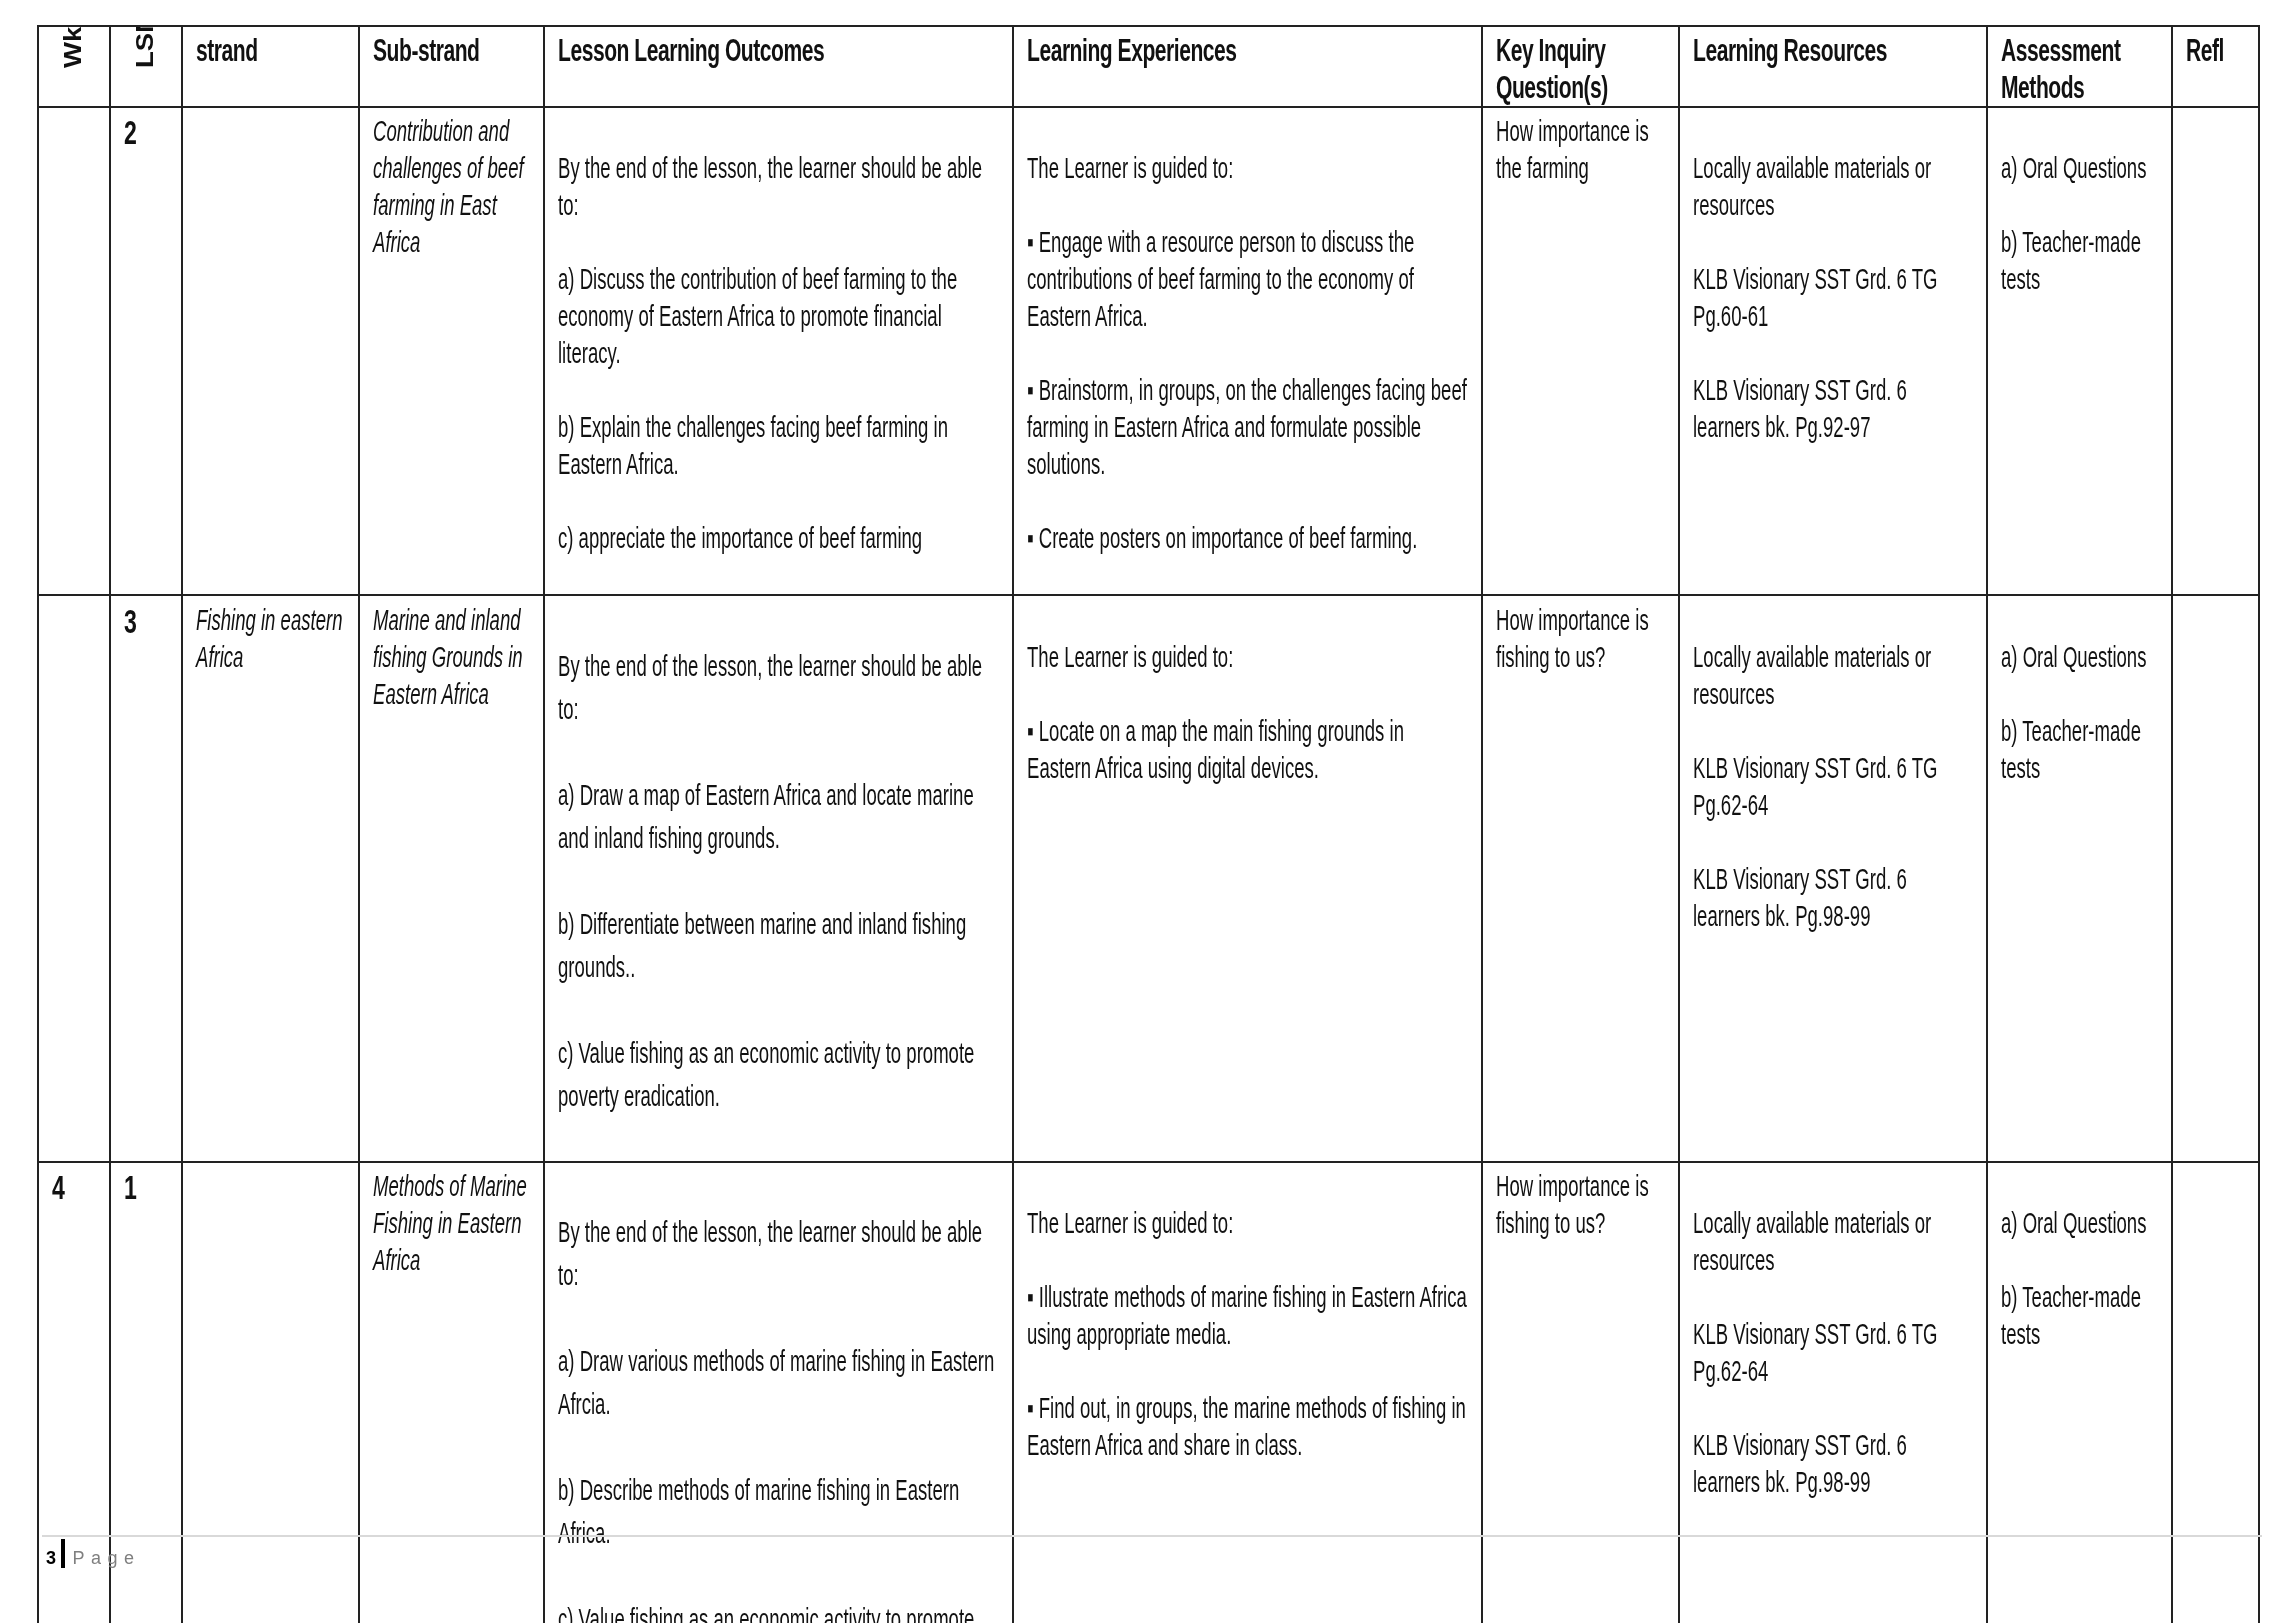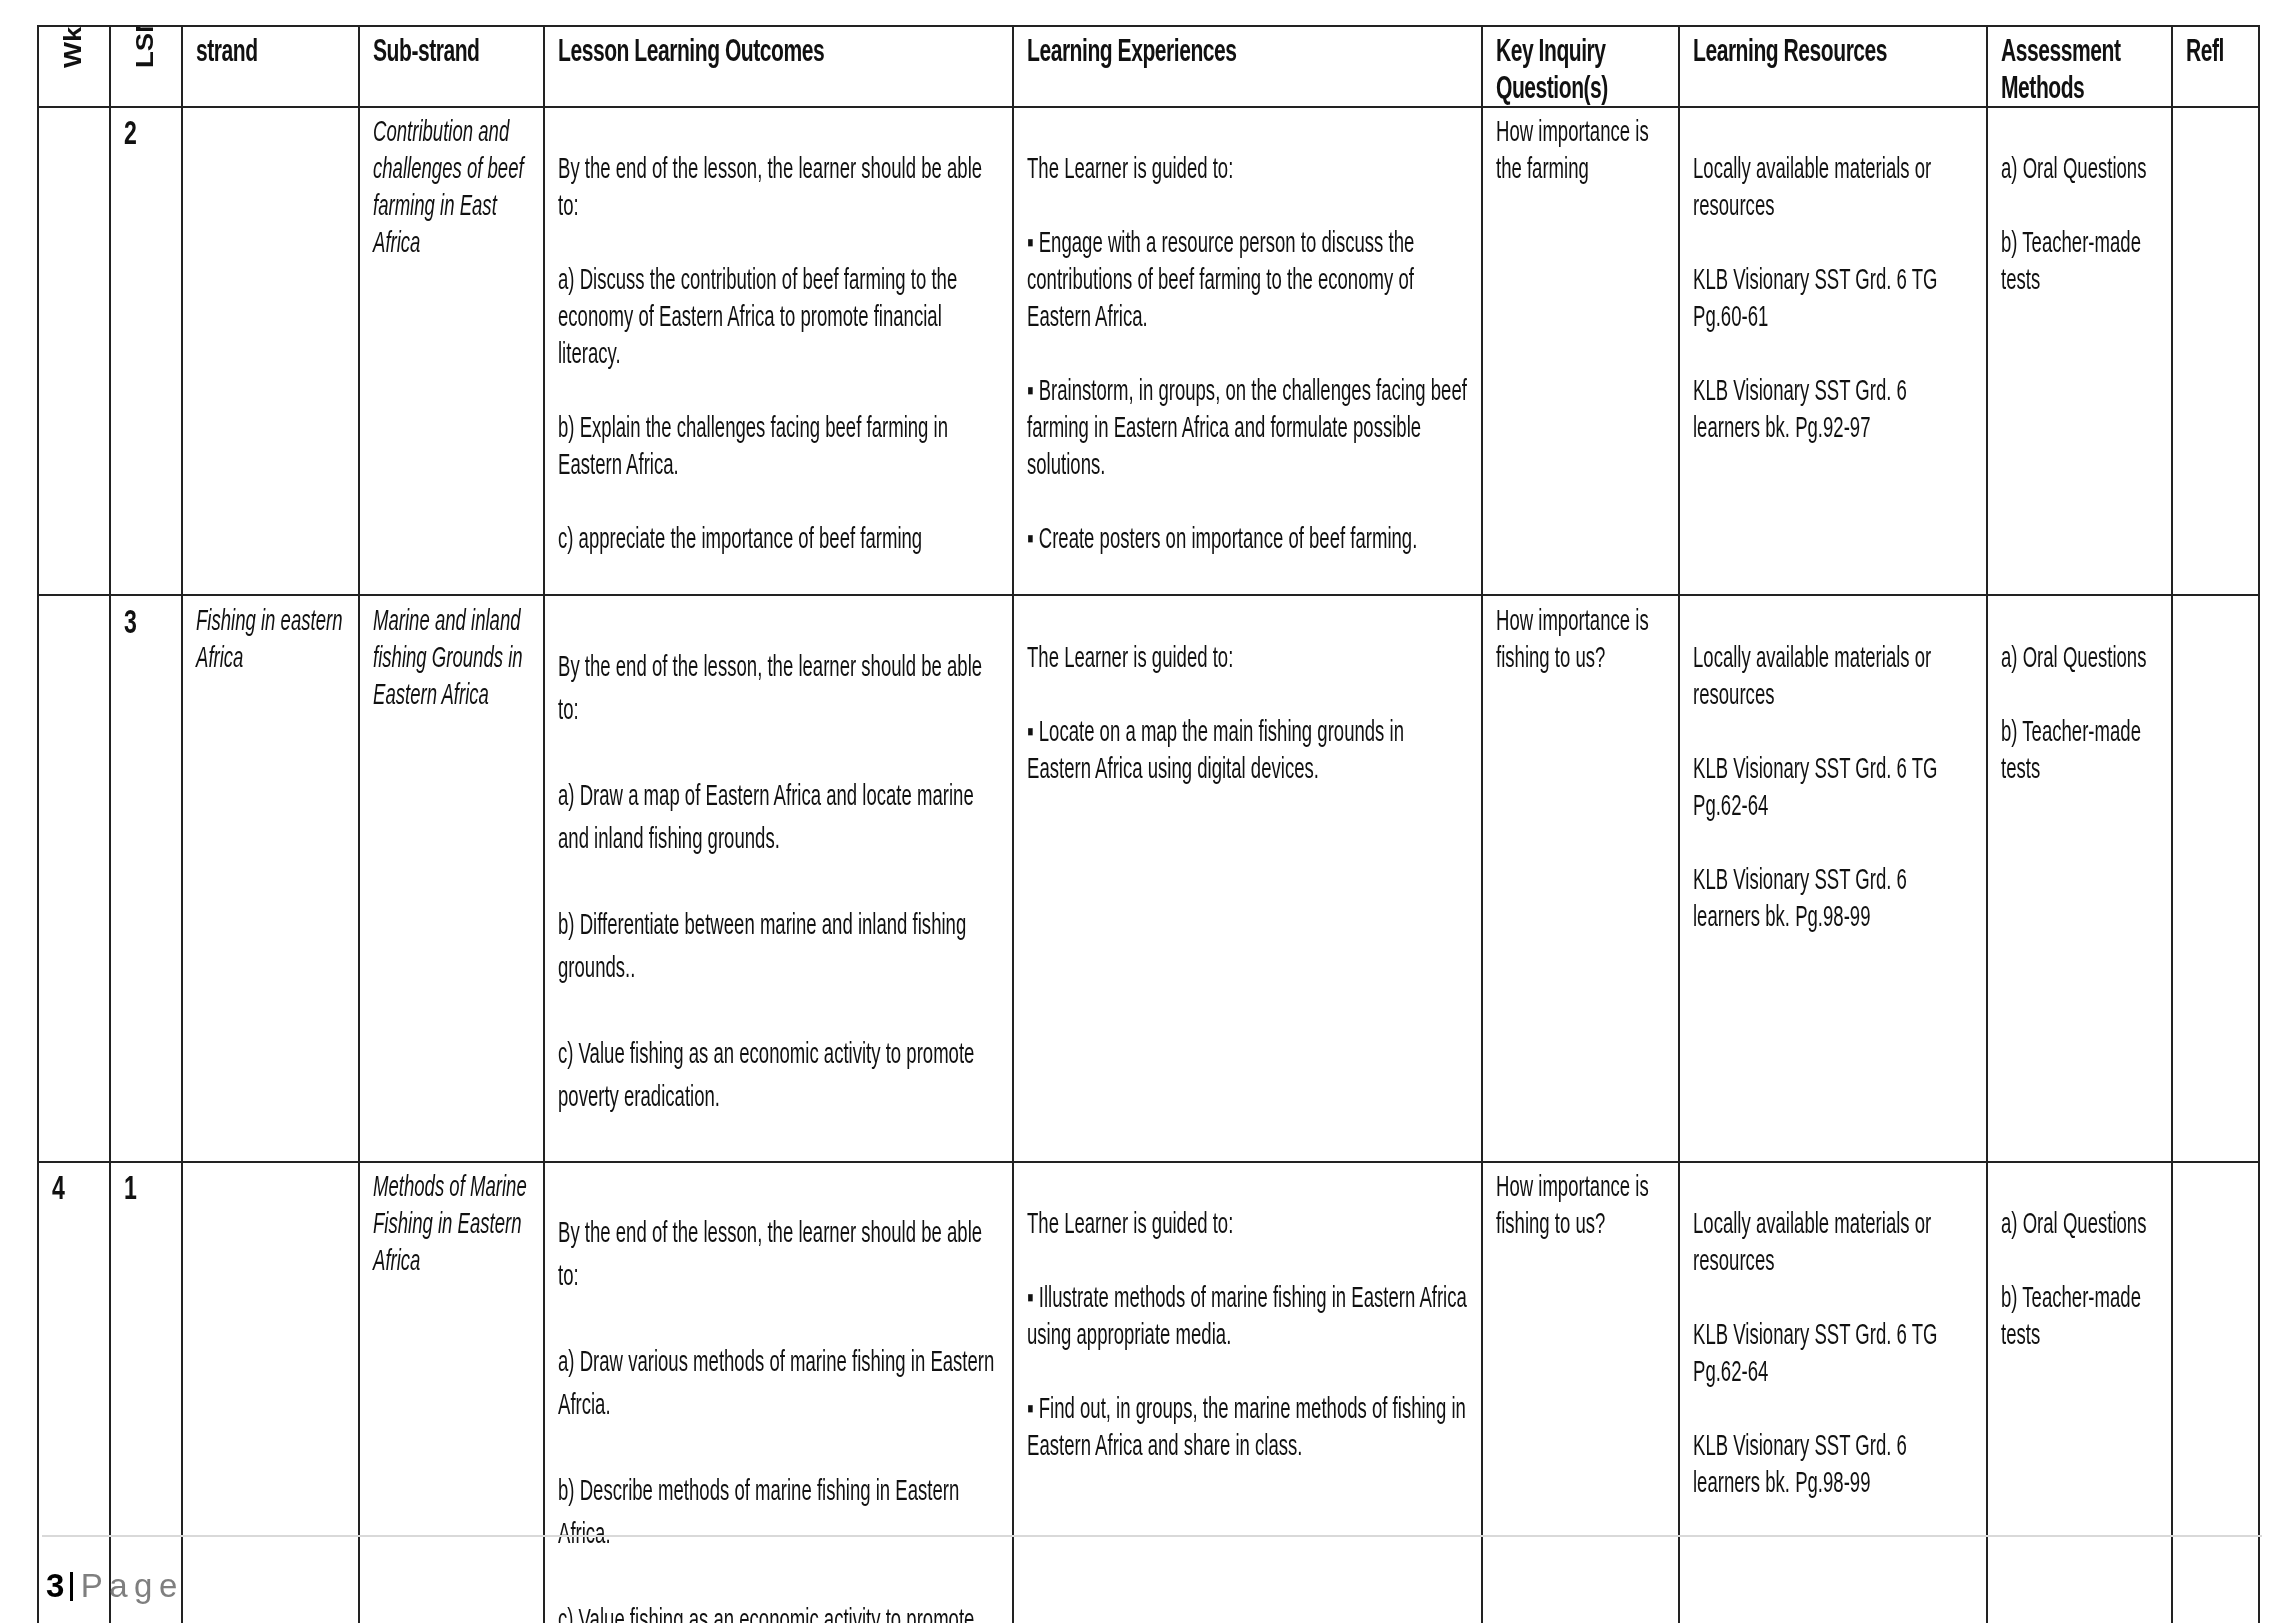--- a/index.html
+++ b/index.html
@@ -19,21 +19,21 @@
              transform: rotate(-90deg) scaleY(0.85); transform-origin: 0 0; white-space: nowrap;
              margin-left: -14.4px; }
   .num { font-size: 33px; font-weight: bold; transform: scaleX(0.7); transform-origin: 0 0;
          display: inline-block; line-height: 39px; }
   .txt { font-size: 29px; line-height: 37px; white-space: pre-line;
          transform: scaleX(0.64); transform-origin: 0 0; width: 156%; display: block; }
   .txt.loose { line-height: 43px; }
   .ital { font-style: italic; }
   .line { display: block; }
   .footer-rule { position: absolute; left: 42px; top: 1535px; width: 2220px; height: 2px; background: #d9d9d9; }
-  .footer { position: absolute; left: 46px; top: 1539px; font-size: 33px; line-height: 39px; margin-top: 27px; }
+  .footer { position: absolute; left: 46px; top: 1539px; font-size: 18px; line-height: 39px; }
   .footer .pg { font-weight: bold; color: #000; }
   .footer .bar { display: inline-block; width: 3.3px; height: 29px; background: #000; margin: 0 7.9px -3.9px 5.2px; }
   .footer .word { color: #7f7f7f; letter-spacing: 6.5px; }
   .row-h1 { height: 337px; }
   .row-h2 { height: 346px; }
   .row-h3 { height: 346px; }
 </style>
 </head>
 <body>
 

